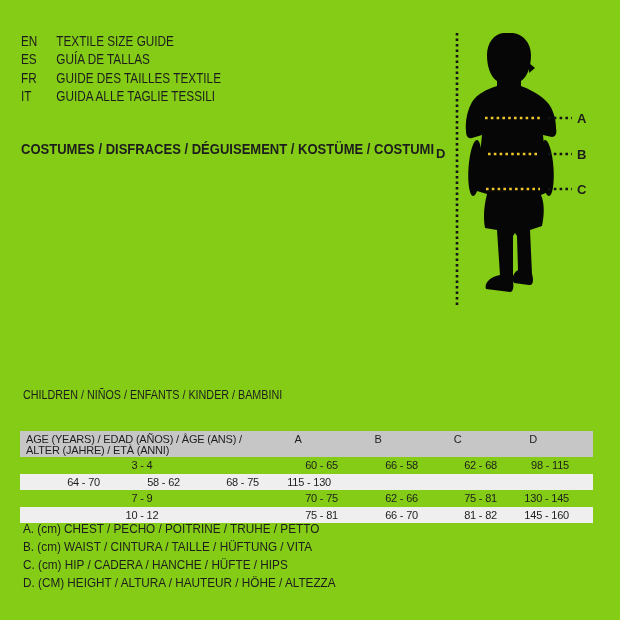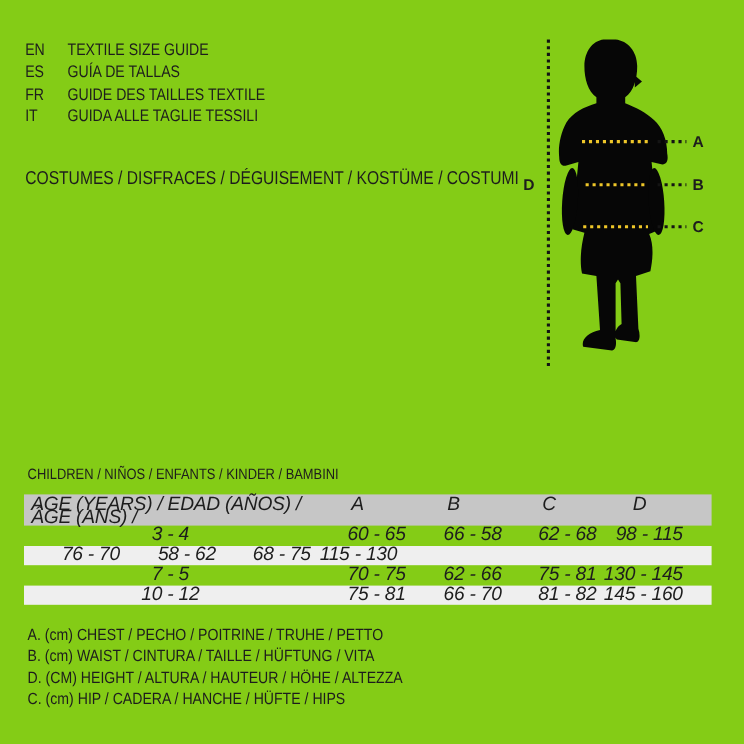--- a/index.html
+++ b/index.html
@@ -17,37 +17,37 @@
   
   .lang-block { position: absolute; left: 21px; top: 32px; }
   .lang-row { height: 18.4px; line-height: 18.4px; font-size: 14px; }
   .lang-row .inner { transform: scaleX(0.84); }
   .lang-code { display: inline-block; width: 42px; font-weight: 400; }
   .lang-label { font-weight: 400; }
 
   
   .category-line {
     position: absolute; left: 21px; top: 140px;
-    font-size: 15.5px; font-weight: 400; line-height: 17px;
+    font-size: 15.5px; font-weight: 700; line-height: 17px;
   }
   .category-line .inner { transform: scaleX(0.84); }
 
   
   .figure { position: absolute; left: 430px; top: 25px; }
   .figure text { font-family: "Liberation Sans", sans-serif; font-weight: 700; font-size: 13px; fill: #1d1d1d; }
 
   
   .section-title {
     position: absolute; left: 23px; top: 388px;
     font-size: 12.5px; font-weight: 400; line-height: 15px;
   }
   .section-title .inner { transform: scaleX(0.86); }
 
   
-  .size-table { position: absolute; left: 20px; top: 412px; width: 573px; font-size: 16px; letter-spacing: -0.2px; font-style: italic; }
+  .size-table { position: absolute; left: 20px; top: 431px; width: 573px; font-size: 11px; letter-spacing: -0.2px; }
   .thead { display: flex; background: #c6c6c6; height: 26px; }
   .th-age { width: 238px; box-sizing: border-box; padding: 2.5px 0 0 6px; line-height: 11.3px; }
   .th-col { box-sizing: border-box; text-align: center; padding-top: 2.5px; line-height: 11.3px; }
   .col-a, .col-b { width: 80px; }
   .col-c { width: 79px; }
   .col-d { width: 96px; padding-right: 24px; }
   .tr { display: flex; height: 16.6px; line-height: 16.6px; }
   .tr:nth-child(odd) { background: #efefef; }
   .td-age { width: 238px; box-sizing: border-box; padding-left: 6px; text-align: center; }
   .td { box-sizing: border-box; text-align: right; }
@@ -134,55 +134,56 @@
   </svg>
 
   <div class="section-title">
     <span class="inner cond">CHILDREN / NIÑOS / ENFANTS / KINDER / BAMBINI</span>
   </div>
 
   <div class="size-table">
     <div class="thead">
       <div class="th-age">
         <div>AGE (YEARS) / EDAD (AÑOS) / ÂGE (ANS) /</div>
+        <div>ALTER (JAHRE) / ETÀ (ANNI)</div>
       </div>
       <div class="th-col col-a">A</div>
       <div class="th-col col-b">B</div>
       <div class="th-col col-c">C</div>
       <div class="th-col col-d">D</div>
     </div>
     <div class="tr">
       <div class="td-age">3 - 4</div>
       <div class="td col-a">60 - 65</div>
       <div class="td col-b">66 - 58</div>
       <div class="td col-c">62 - 68</div>
       <div class="td col-d">98 - 115</div>
     </div>
     <div class="tr">
-      <div class="td col-a">76 - 70</div>
+      <div class="td col-a">64 - 70</div>
       <div class="td col-b">58 - 62</div>
       <div class="td col-c">68 - 75</div>
       <div class="td col-d">115 - 130</div>
     </div>
     <div class="tr">
-      <div class="td-age">7 - 5</div>
+      <div class="td-age">7 - 9</div>
       <div class="td col-a">70 - 75</div>
       <div class="td col-b">62 - 66</div>
       <div class="td col-c">75 - 81</div>
       <div class="td col-d">130 - 145</div>
     </div>
     <div class="tr">
       <div class="td-age">10 - 12</div>
       <div class="td col-a">75 - 81</div>
       <div class="td col-b">66 - 70</div>
       <div class="td col-c">81 - 82</div>
       <div class="td col-d">145 - 160</div>
     </div>
   </div>
 
   <div class="legend-block">
     <div class="legend-row"><span class="inner cond">A. (cm) CHEST / PECHO / POITRINE / TRUHE / PETTO</span></div>
     <div class="legend-row"><span class="inner cond">B. (cm) WAIST / CINTURA / TAILLE / HÜFTUNG / VITA</span></div>
+    <div class="legend-row"><span class="inner cond">C. (cm) HIP / CADERA / HANCHE / HÜFTE / HIPS</span></div>
     <div class="legend-row"><span class="inner cond">D. (CM) HEIGHT / ALTURA / HAUTEUR / HÖHE / ALTEZZA</span></div>
-    <div class="legend-row"><span class="inner cond">C. (cm) HIP / CADERA / HANCHE / HÜFTE / HIPS</span></div>
   </div>
 
 </div>
 
 </body></html>

